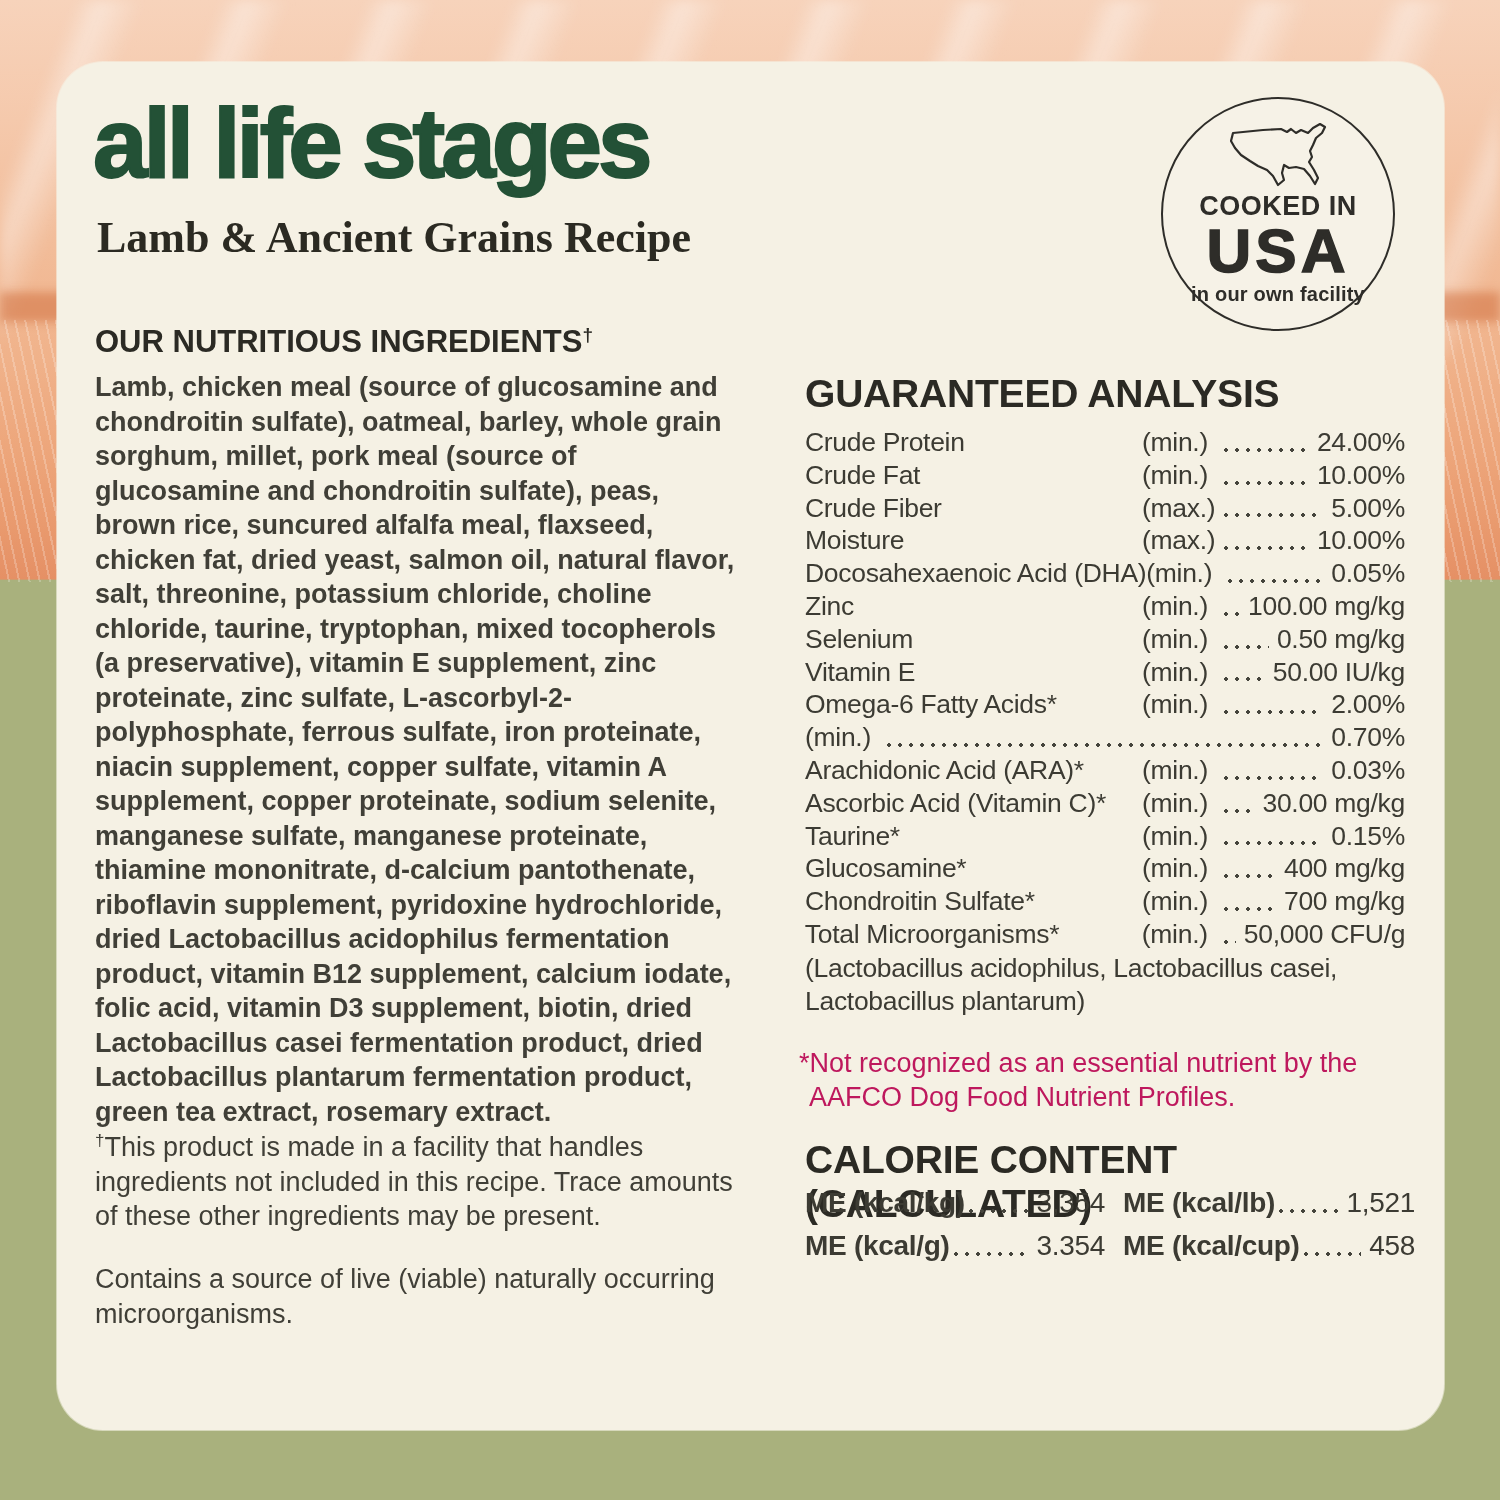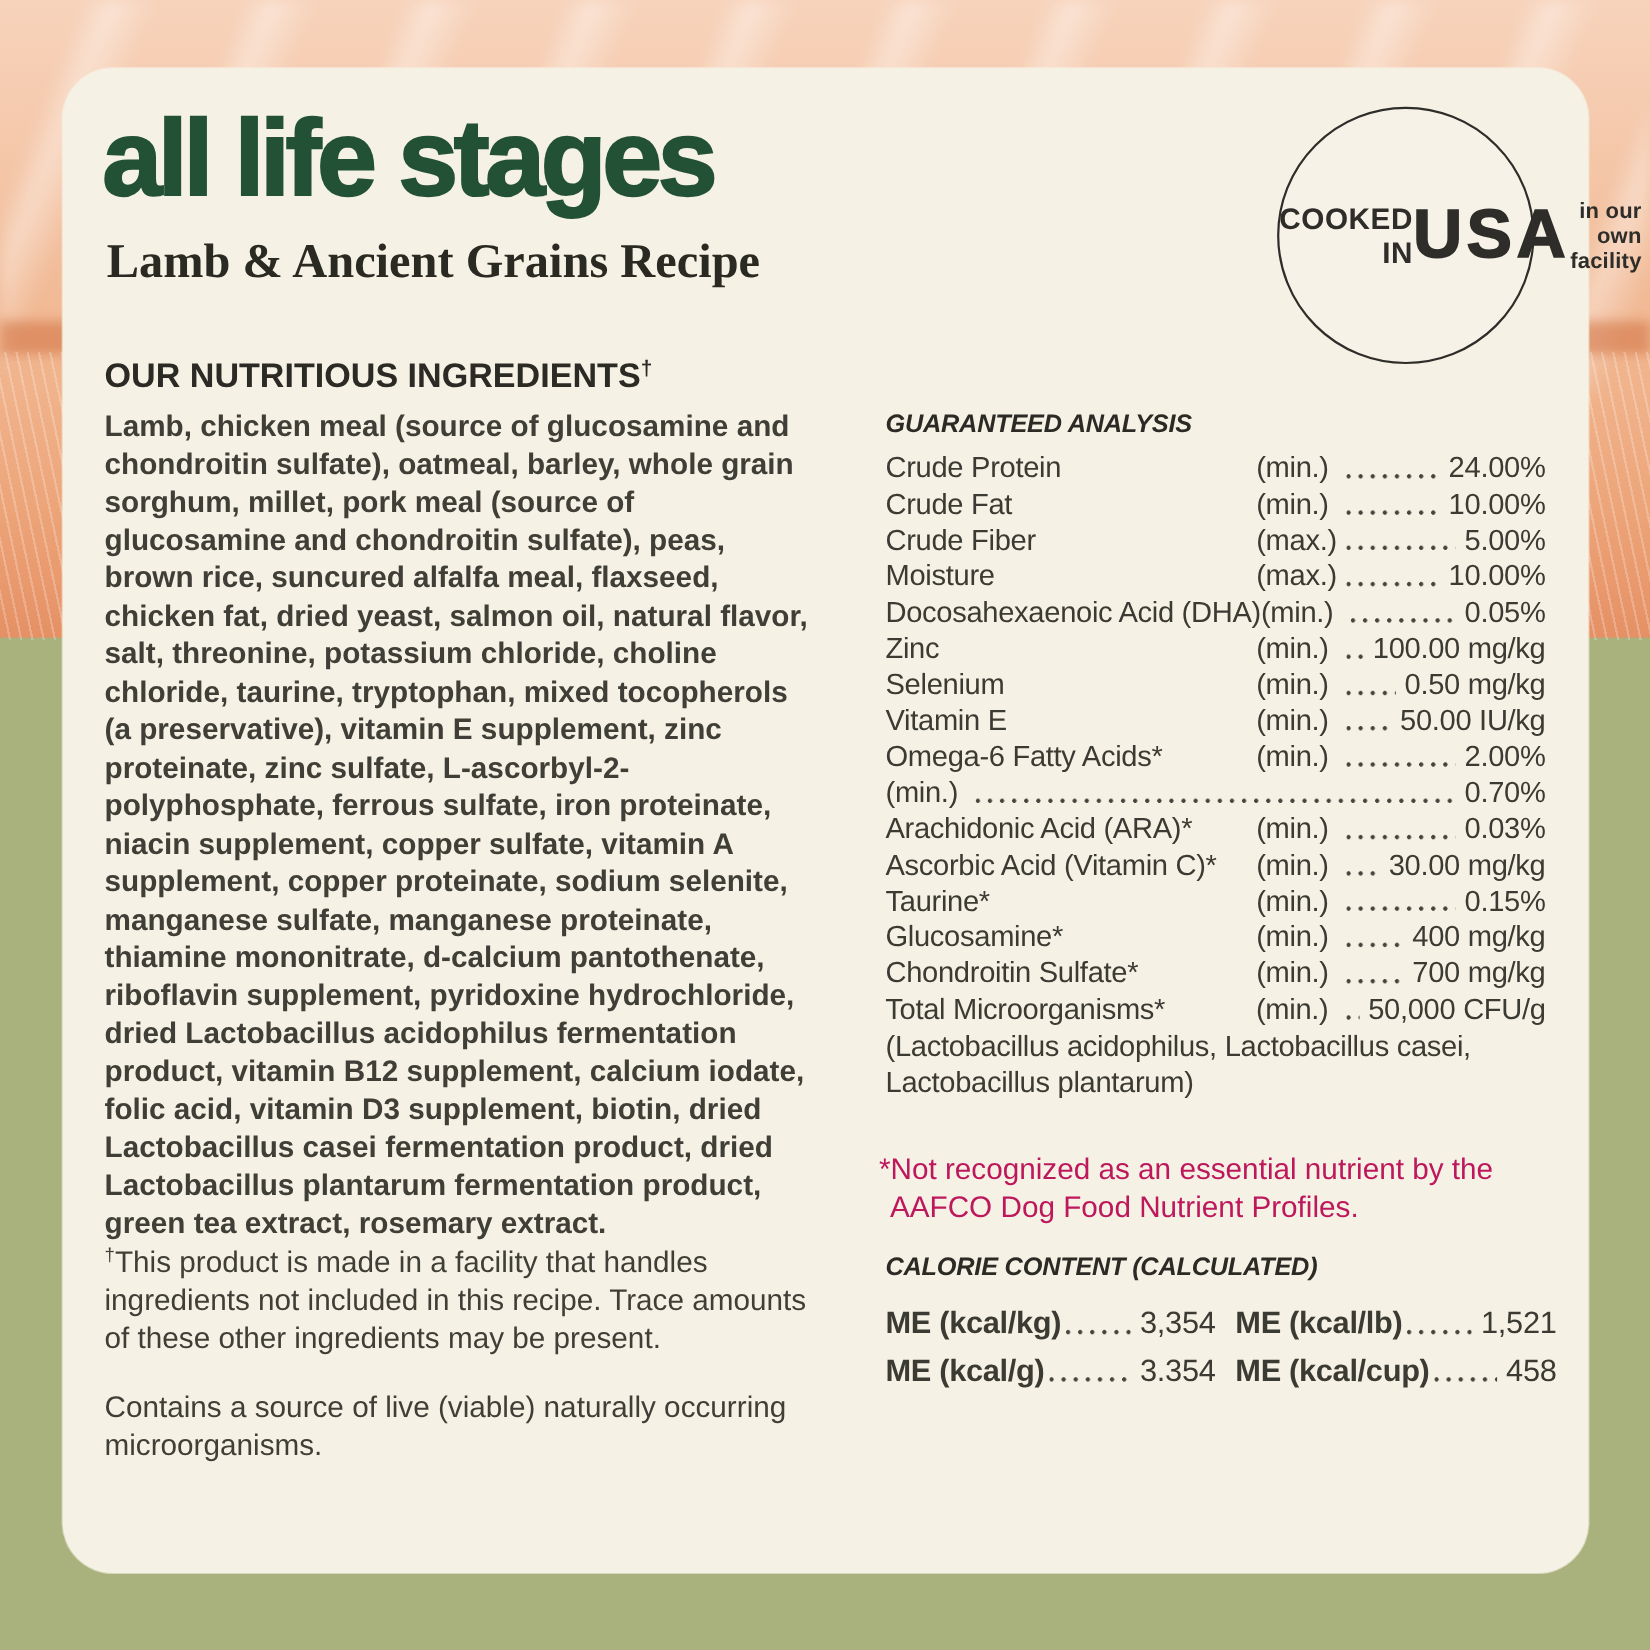--- a/index.html
+++ b/index.html
@@ -48,43 +48,43 @@
   .subtitle {
     left:40px; top:150px;
     font-family:"Liberation Serif", serif;
     font-size:44px; font-weight:700; color:#2b2a22; letter-spacing:0px;
   }
   
   .badge {
     left:1104px; top:35px; width:234px; height:234px;
     border:2px solid #2e2d29; border-radius:50%;
     background:#f6f2e7;
-    display:flex; flex-direction:row; align-items:center;
-    text-align:right; color:#2e2d29;
+    display:flex; flex-direction:column; align-items:center;
+    text-align:center; color:#2e2d29;
   }
   .badge svg { margin-top:22px; }
   .badge-line1 { font-size:27px; font-weight:700; letter-spacing:.5px; margin-top:2px; }
   .badge-line2 { font-size:62px; font-weight:700; letter-spacing:4px; line-height:.95;
                  -webkit-text-stroke:1.5px #2e2d29; }
   .badge-line3 { font-size:20px; font-weight:700; letter-spacing:.2px; margin-top:2px; }
   
   .ing-heading {
     left:38px; top:262px;
     font-size:31px; font-weight:700; color:#2b2a24; letter-spacing:0px;
   }
   .ing-heading sup { font-size:19px; }
   .body-text { font-size:27px; line-height:34.5px; color:#403f37; }
   .ingredients { left:38px; top:308px; width:648px;font-weight:bold; }
   .facility-note { left:38px; top:1062px; width:640px; }
   .live-note { left:38px; top:1200px; width:640px; }
   sup.dagger { font-size:17px; }
   
   .right-col { left:748px; top:310px; width:600px; }
   .ga-heading, .cal-heading {
-    font-size:23px; font-weight:700; color:#2b2a24; letter-spacing:-0.2px;font-style:italic;
+    font-size:39px; font-weight:700; color:#2b2a24; letter-spacing:-0.2px;
   }
   .ga-table { margin-top:10px; }
   .ga-row { display:flex; line-height:32.8px; font-size:26.5px;
             letter-spacing:-0.3px; color:#3c3b33;justify-content:center; }
   .ga-label { flex:0 0 337px; white-space:nowrap; }
   .ga-qual  { flex:0 0 78px;  white-space:nowrap; }
   .dots {
     flex:1 1 auto; align-self:flex-end; height:4px;
     margin:0 8px 7px 4px;
     background-image:radial-gradient(circle at 2px 2px, #45443c 1.7px, transparent 2.1px);

